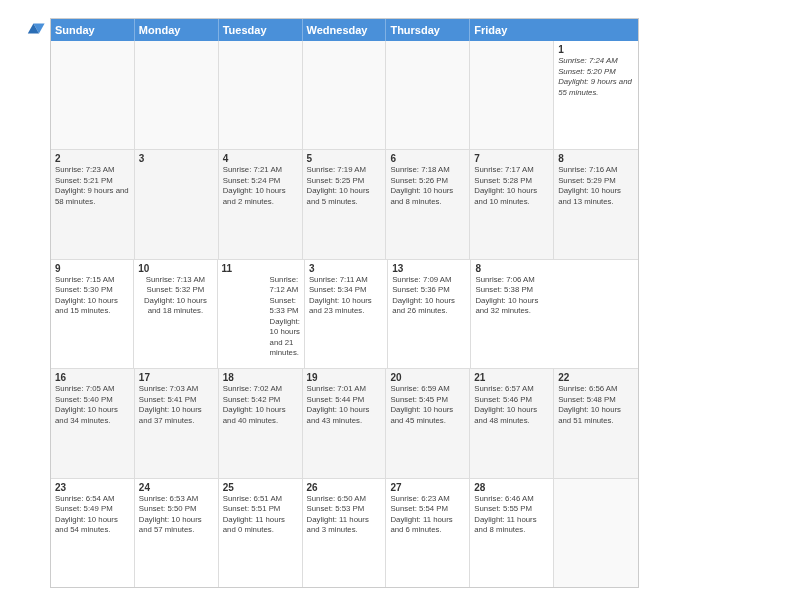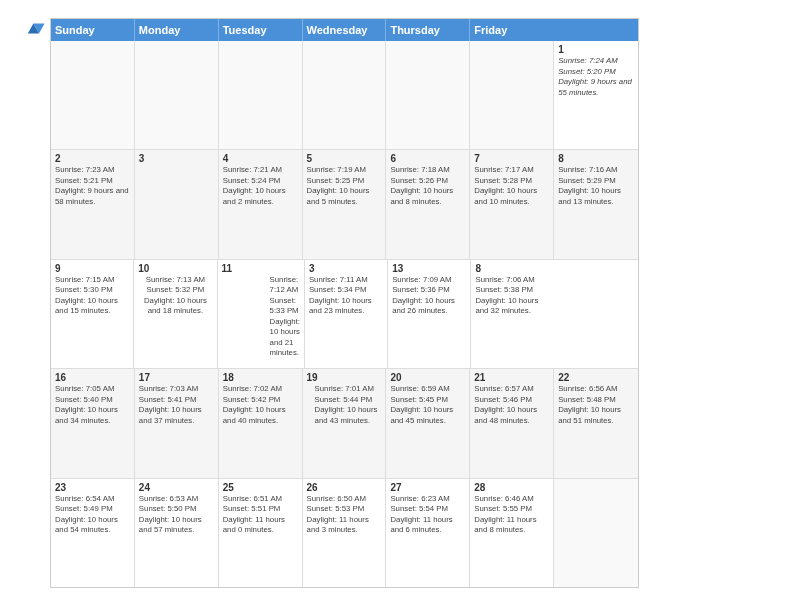--- a/index.html
+++ b/index.html
@@ -256,21 +256,21 @@
 Daylight: 10 hours and 37 minutes.</div>
           </div>
           <div class="cal-cell">
             <span class="day-num">18</span>
             <div class="day-info" style="white-space: pre-line;">Sunrise: 7:02 AM
 Sunset: 5:42 PM
 Daylight: 10 hours and 40 minutes.</div>
           </div>
           <div class="cal-cell">
             <span class="day-num">19</span>
-            <div class="day-info" style="white-space: pre-line; margin-left: 8px;">Sunrise: 7:01 AM
+            <div class="day-info" style="white-space: pre-line;">Sunrise: 7:01 AM
 Sunset: 5:44 PM
 Daylight: 10 hours and 43 minutes.</div>
           </div>
           <div class="cal-cell">
             <span class="day-num">20</span>
             <div class="day-info" style="white-space: pre-line;">Sunrise: 6:59 AM
 Sunset: 5:45 PM
 Daylight: 10 hours and 45 minutes.</div>
           </div>
           <div class="cal-cell">

